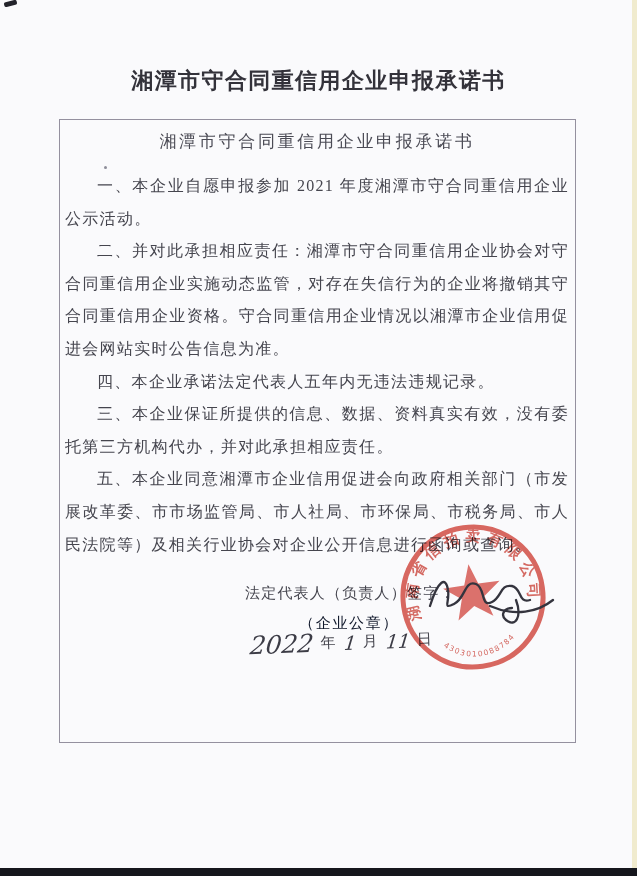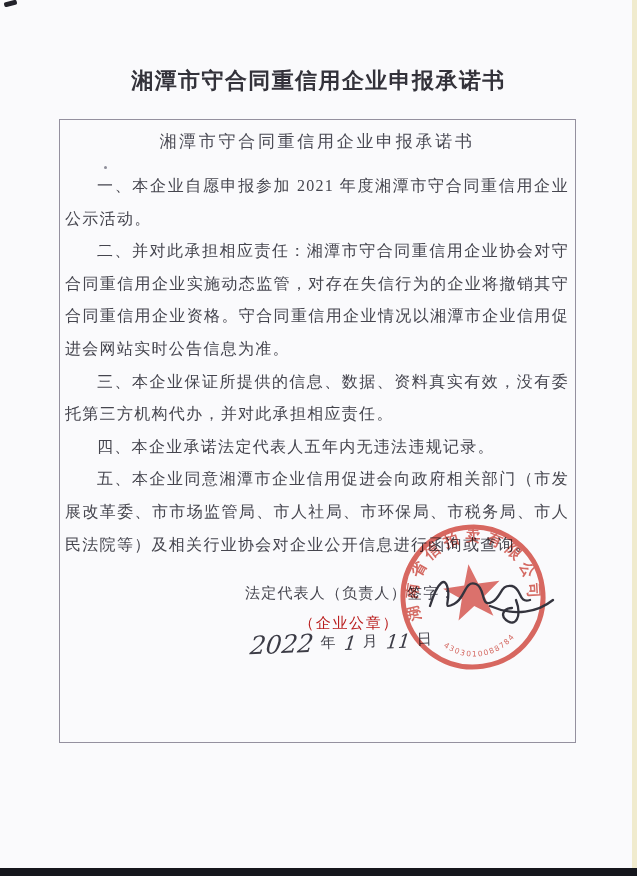--- a/index.html
+++ b/index.html
@@ -52,21 +52,21 @@
     font-size:16px;letter-spacing:1.3px;line-height:32.6px;
     text-align:justify;text-indent:2em;
     color:#45454e;
   }
   .sig-label{
     position:absolute;left:245px;top:584px;
     font-size:15px;letter-spacing:1.2px;color:#45454e;
   }
   .seal-label{
     position:absolute;left:299px;top:614px;
-    font-size:15px;letter-spacing:1.7px;color:#b91c1c;
+    font-size:15px;letter-spacing:1.7px;color:#0f172a;
   }
   .date-line{
     position:absolute;left:250px;top:630px;
     display:inline-flex;align-items:flex-end;gap:7px;
     transform:rotate(-2deg);
     color:#45454e;
   }
   .date-line .unit{font-size:15px;letter-spacing:1px;padding-bottom:3px;}
   .hand{
     font-family:"DejaVu Serif",serif;font-style:italic;
@@ -93,22 +93,22 @@
   <div class="corner-smudge"></div>
   <div class="speck"></div>
 
   <div class="main-title">湘潭市守合同重信用企业申报承诺书</div>
 
   <div class="content-box">
     <p class="box-title">湘潭市守合同重信用企业申报承诺书</p>
     <div class="body-text">
       <p>一、本企业自愿申报参加 2021 年度湘潭市守合同重信用企业公示活动。</p>
       <p>二、并对此承担相应责任：湘潭市守合同重信用企业协会对守合同重信用企业实施动态监管，对存在失信行为的企业将撤销其守合同重信用企业资格。守合同重信用企业情况以湘潭市企业信用促进会网站实时公告信息为准。</p>
+      <p>四、本企业承诺法定代表人五年内无违法违规记录。</p>
       <p>三、本企业保证所提供的信息、数据、资料真实有效，没有委托第三方机构代办，并对此承担相应责任。</p>
-      <p>四、本企业承诺法定代表人五年内无违法违规记录。</p>
       <p>五、本企业同意湘潭市企业信用促进会向政府相关部门（市发展改革委、市市场监管局、市人社局、市环保局、市税务局、市人民法院等）及相关行业协会对企业公开信息进行函询或查询。</p>
     </div>
   </div>
 
   <div class="sig-label">法定代表人（负责人）签字：</div>
   <div class="seal-label">（企业公章）</div>
   <div class="date-line">
     <span class="hand year">2022</span>
     <span class="unit">年</span>
     <span class="hand month">1</span>

